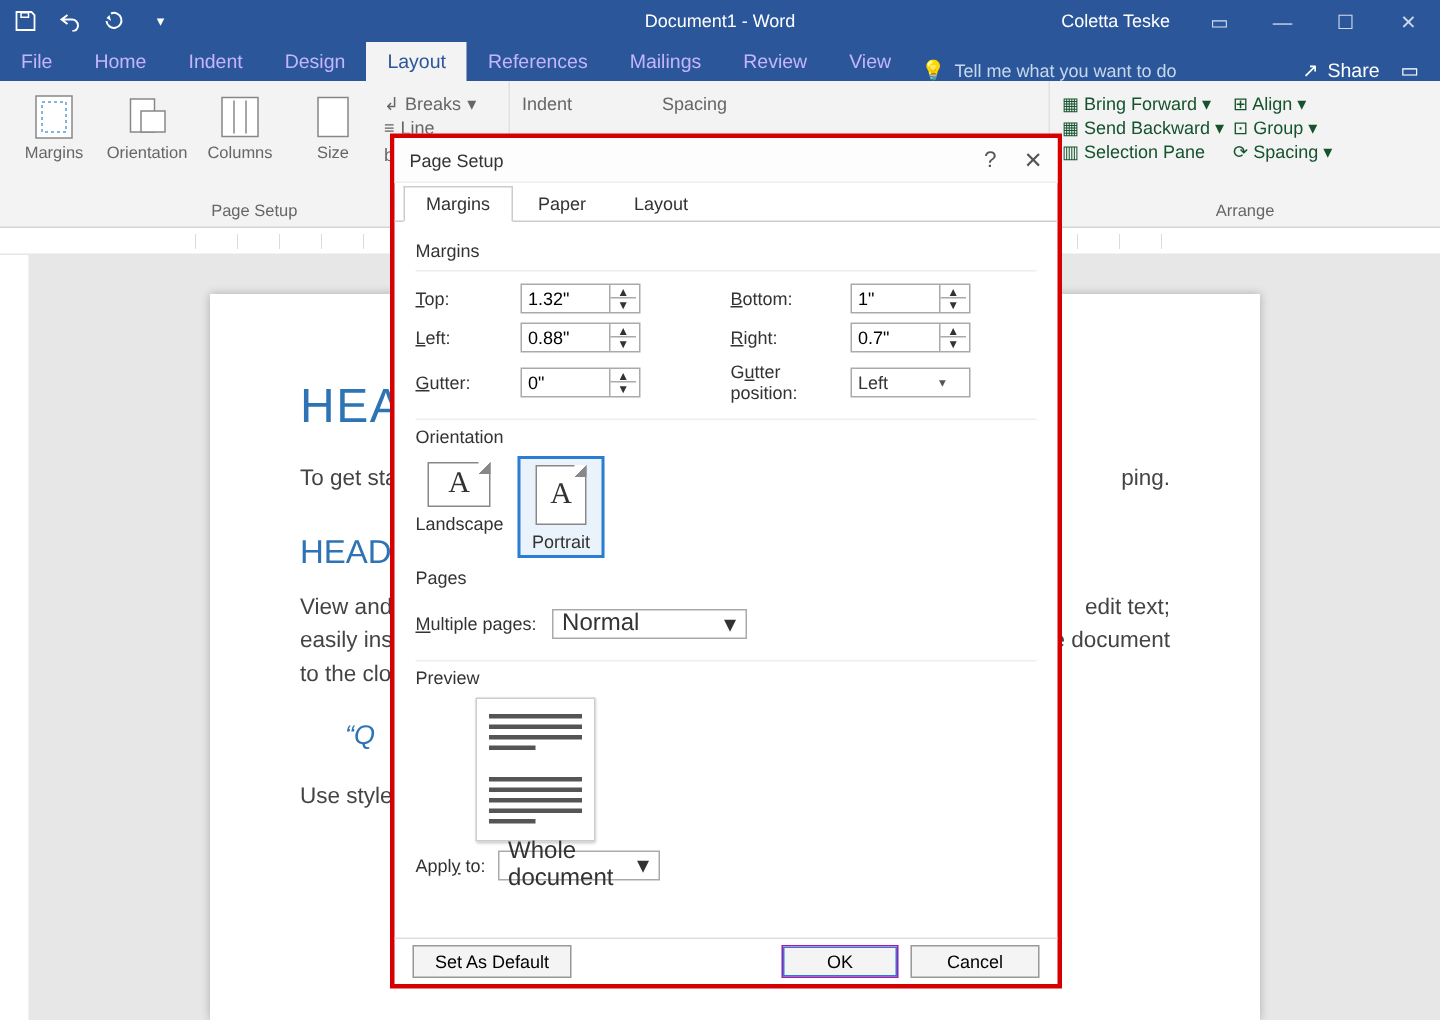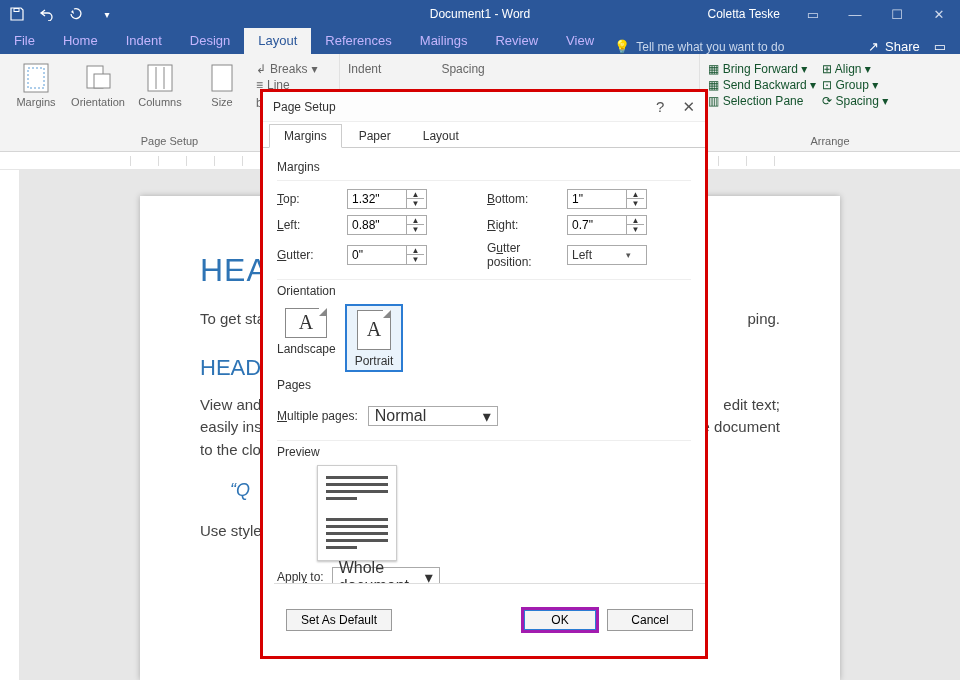--- a/index.html
+++ b/index.html
@@ -77,23 +77,23 @@
   .orient-icon::after { content:"A"; position:absolute; left:50%; top:50%; transform:translate(-50%,-52%); font-family:"Times New Roman",serif; font-size:20px; }
   .orient-icon::before { content:""; position:absolute; right:-1px; top:-1px; width:8px; height:8px; background:linear-gradient(135deg,#fff 49%,#888 51%); }
 
   .pages-row { display:flex; align-items:center; gap:10px; border-bottom:1px solid #eee; padding:8px 0 14px; }
   .wide-sel { border:1px solid #aaa; height:20px; width:130px; display:flex; align-items:center; justify-content:space-between; padding:0 6px; font-size:16px; }
   .preview-pane { border:1px solid #ccc; width:80px; height:96px; margin:6px 40px 6px; padding:10px 8px; background:#fff; box-shadow:0 1px 2px rgba(0,0,0,.25); }
   .preview-pane div { height:3px; background:#555; margin-bottom:4px; }
   .preview-pane div.short { width:50%; }
   .applyto { display:flex; align-items:center; gap:8px; margin-top:4px; }
 
-  .dlg-footer { border-top:1px solid #ddd; padding:23px 12px; display:flex; align-items:center; gap:8px;margin-left:11px; }
+  .dlg-footer { border-top:1px solid #ddd; padding:4px 12px; display:flex; align-items:flex-start; gap:8px; }
   .btn { border:1px solid #999; background:#f4f4f4; padding:3px 14px; font-size:12px; cursor:pointer; }
-  .btn.primary { border:3px solid #a21caf; box-shadow:0 0 0 1px #2b7cd3 inset; }
+  .btn.primary { border:1px solid #a21caf; box-shadow:0 0 0 1px #2b7cd3 inset; }
 
   svg { display:block; }
 </style>
 </head>
 <body>
 
 <div class="titlebar">
   <div class="quick-access">
     <div class="qa-btn">
       <svg width="14" height="14" viewBox="0 0 14 14">

